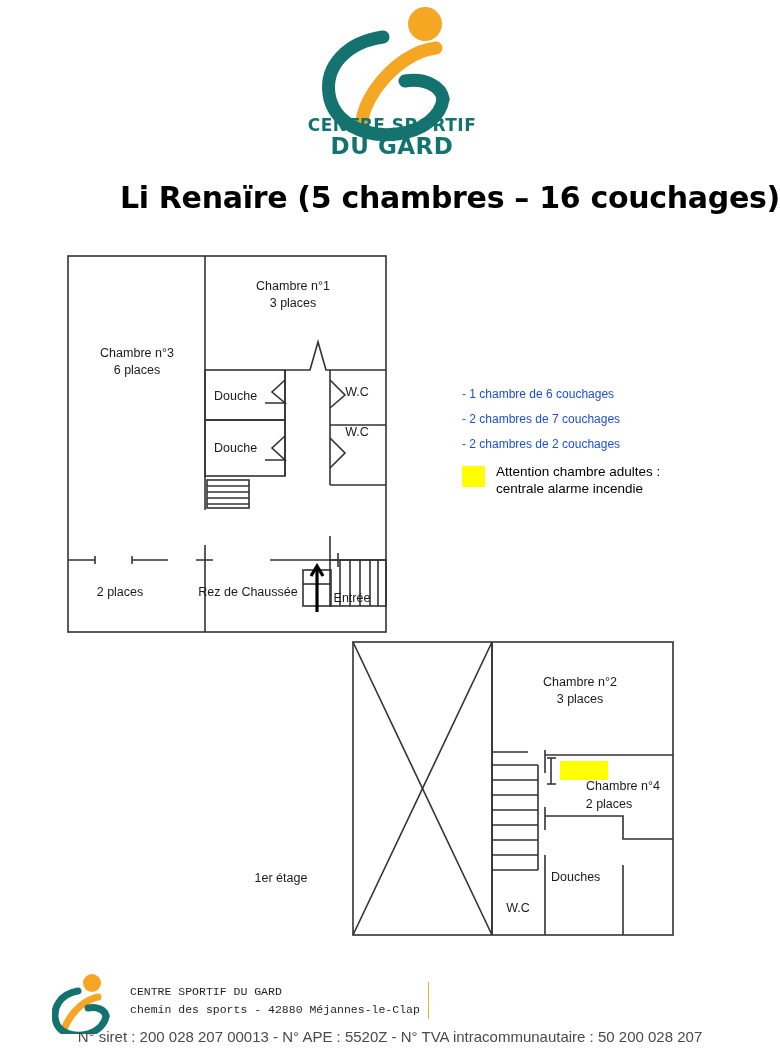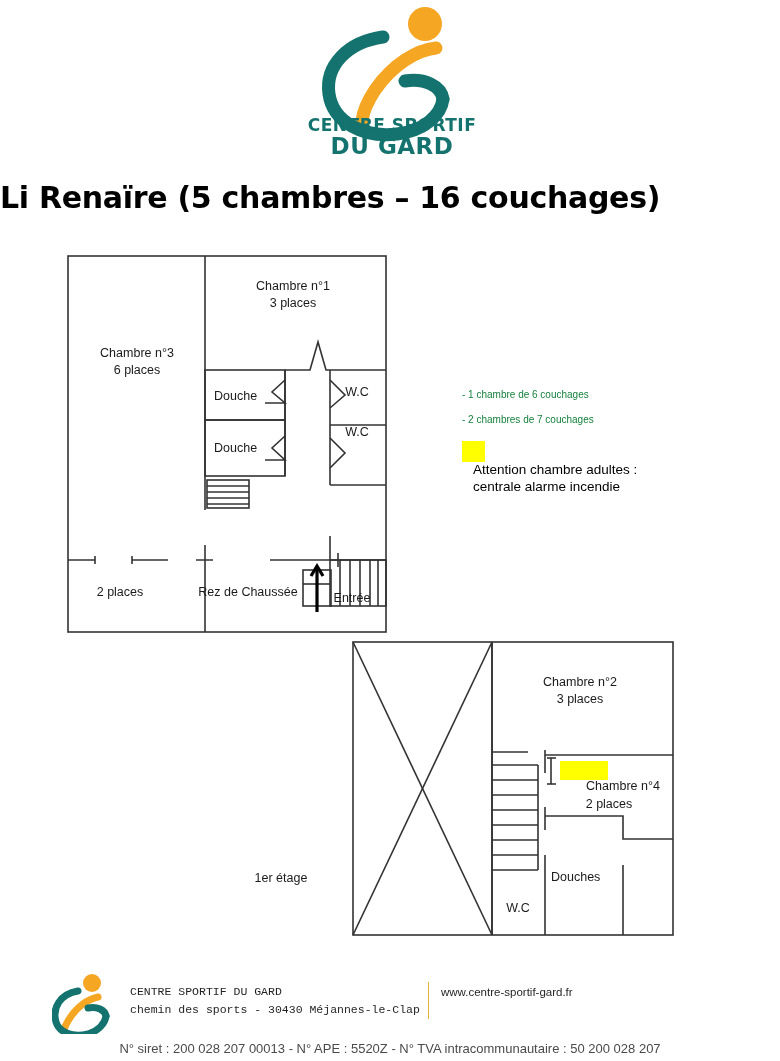--- a/index.html
+++ b/index.html
@@ -32,21 +32,21 @@
     font-weight: bold;
     letter-spacing: 0.5px;
   }
 
   
   #page-title {
     position: absolute;
     left: 0;
     top: 180px;
     width: 780px;
-    text-align: left;
+    text-align: right;
     font-family: "DejaVu Sans", sans-serif;
     font-weight: bold;
     font-size: 30px;
     letter-spacing: -0.3px;
     white-space: nowrap;
   }
 
   
   #plan-area {
     position: absolute;
@@ -63,30 +63,29 @@
   }
 
   
   #legend {
     position: absolute;
     left: 462px;
     top: 382px;
     width: 280px;
   }
   .legend-row {
-    font-size: 10px;
+    font-size: 12px;
     line-height: 25px;
     white-space: nowrap;
-    color: #15803d;
+    color: #1d4ed8;
   }
   .legend-warn {
     margin-top: 7px;
     display: flex;
     align-items: flex-start;
-    flex-direction: column;
   }
   .legend-swatch {
     width: 23px;
     height: 21px;
     background: #FFFF00;
     flex: 0 0 auto;
     margin-top: 2px;
   }
   .legend-warn-text {
     margin-left: 11px;
@@ -139,24 +138,23 @@
     color: #231f20;
     white-space: nowrap;
   }
   #footer-legal {
     position: absolute;
     left: 0;
     top: 62px;
     width: 780px;
     text-align: center;
     font-family: "Liberation Sans", sans-serif;
-    font-size: 13px;
+    font-size: 15px;
     color: #4a4a4a;
     white-space: nowrap;
-    margin-top: 13px;
   }
 </style>
 </head>
 <body>
 
 <div id="header-logo">
   <svg width="175" height="160" viewBox="0 0 175 160">
 
     <circle cx="120" cy="20" r="17" fill="#f5a623"></circle>
 
@@ -311,40 +309,40 @@
   <text class="plan-label" x="551" y="641" text-anchor="start">Douches</text>
   <text class="plan-label" x="518" y="672" text-anchor="middle">W.C</text>
 
   <text class="plan-label" x="281" y="642" text-anchor="middle">1er étage</text>
 </svg>
 </div>
 
 <div id="legend">
   <div class="legend-row">- 1 chambre de 6 couchages</div>
   <div class="legend-row">- 2 chambres de 7 couchages</div>
+  <div class="legend-row">- 2 chambres de 2 couchages</div>
   <div class="legend-warn">
     <div class="legend-swatch"></div>
     <div class="legend-warn-text">
       <div>Attention chambre adultes :</div>
       <div>centrale alarme incendie</div>
     </div>
   </div>
 </div>
 
 <div id="footer">
   <div id="footer-logo">
     <svg width="72" height="62" viewBox="0 0 72 62">
       <circle cx="40" cy="11" r="9" fill="#f5a623"></circle>
       <path d="M46 25 C 36 27, 24 35, 16 49 C 13 54, 12 57, 12 60" stroke="#f5a623" stroke-width="7" fill="none" stroke-linecap="round"></path>
       <path d="M26 19 C 8 22, 0 36, 4 50 C 7 60, 20 66, 36 62 C 46 59, 53 52, 54 44" stroke="#14736e" stroke-width="7" fill="none" stroke-linecap="round"></path>
       <path d="M54 44 C 53 38, 45 34, 36 36" stroke="#14736e" stroke-width="7" fill="none" stroke-linecap="round"></path>
     </svg>
   </div>
   <div id="footer-center">
     <div>CENTRE SPORTIF DU GARD</div>
-    <div>chemin des sports - 30430 Méjannes-le-Clap</div>
+    <div>chemin des sports - 42880 Méjannes-le-Clap</div>
   </div>
   <div id="footer-divider"></div>
   <div id="footer-right">
-    <div>www.centre-sportif-gard.fr</div>
   </div>
   <div id="footer-legal">N° siret : 200 028 207 00013 - N° APE : 5520Z - N° TVA intracommunautaire : 50 200 028 207</div>
 </div>
 
 </body></html>

